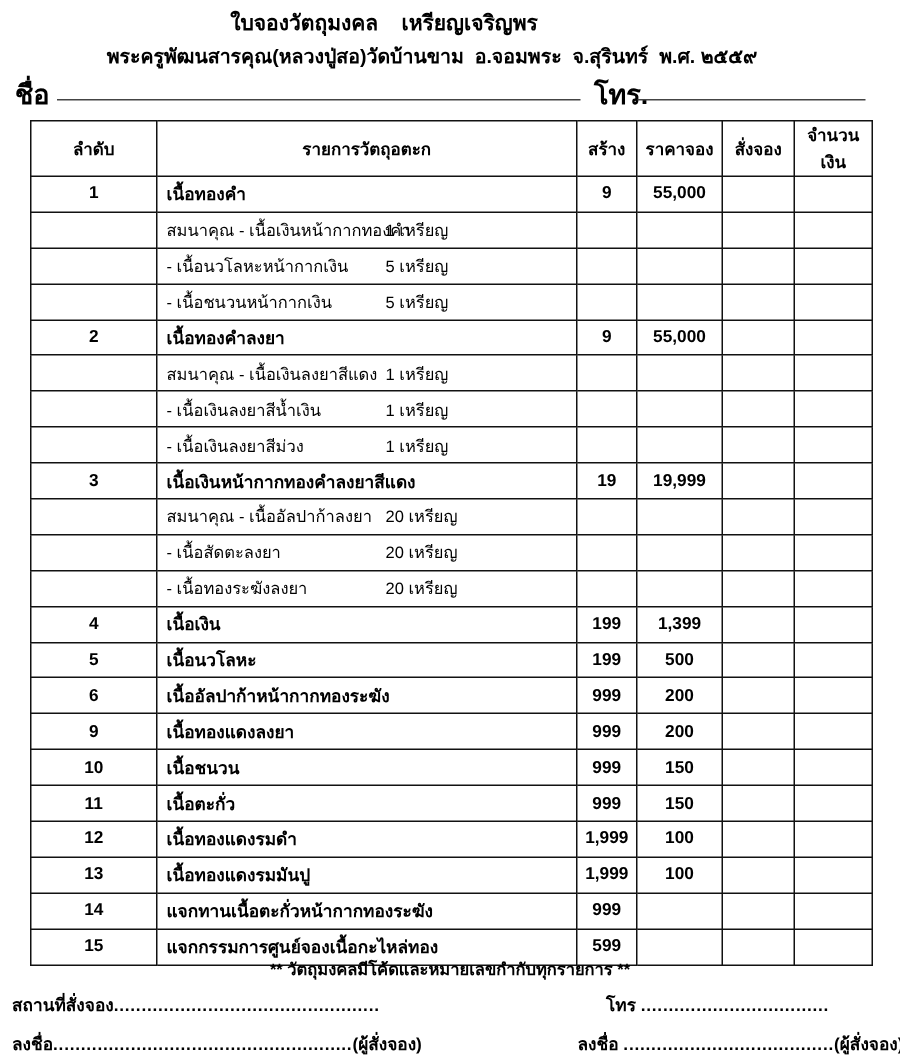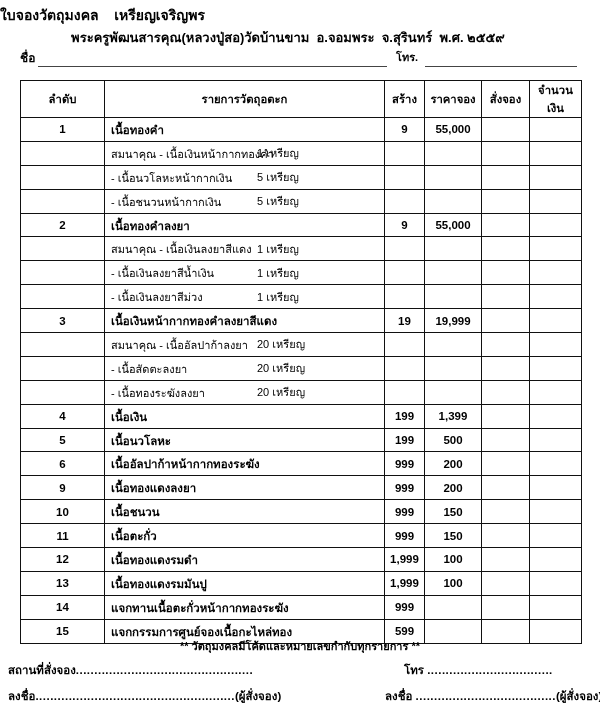--- a/index.html
+++ b/index.html
@@ -4,26 +4,26 @@
 <style>
   html,body{margin:0;padding:0;}
   body{
     width:600px;height:703px;background:#ffffff;color:#000;
     font-family:"Liberation Sans","DejaVu Sans",sans-serif;
     position:relative;overflow:hidden;
   }
   .abs{position:absolute;}
   .pre{white-space:pre;}
 
-  .title{top:4px;left:0;width:512px;font-size:14px;font-weight:bold;}
+  .title{top:4px;left:0;width:512px;text-align:center;font-size:14px;font-weight:bold;}
   .subtitle{top:27px;left:0;width:576px;text-align:center;font-size:13px;font-weight:bold;}
 
-  .name-label{left:20px;top:48px;font-size:12px;font-weight:bold;}
+  .name-label{left:10px;top:48px;font-size:18px;font-weight:bold;}
   .name-line{left:38px;top:50px;width:349px;height:16px;border-bottom:1.8px solid #444;}
-  .phone-label{left:396px;top:48px;font-size:11px;font-weight:bold;}
+  .phone-label{left:396px;top:48px;font-size:18px;font-weight:bold;}
   .phone-line{left:425px;top:50px;width:152px;height:16px;border-bottom:1.8px solid #444;}
 
   table.order{
     position:absolute;left:20px;top:80px;width:561px;
     border-collapse:collapse;table-layout:fixed;
   }
   table.order th,table.order td{
     border:1.6px solid #111;padding:0;overflow:hidden;
     height:22.9px;vertical-align:middle;
   }

